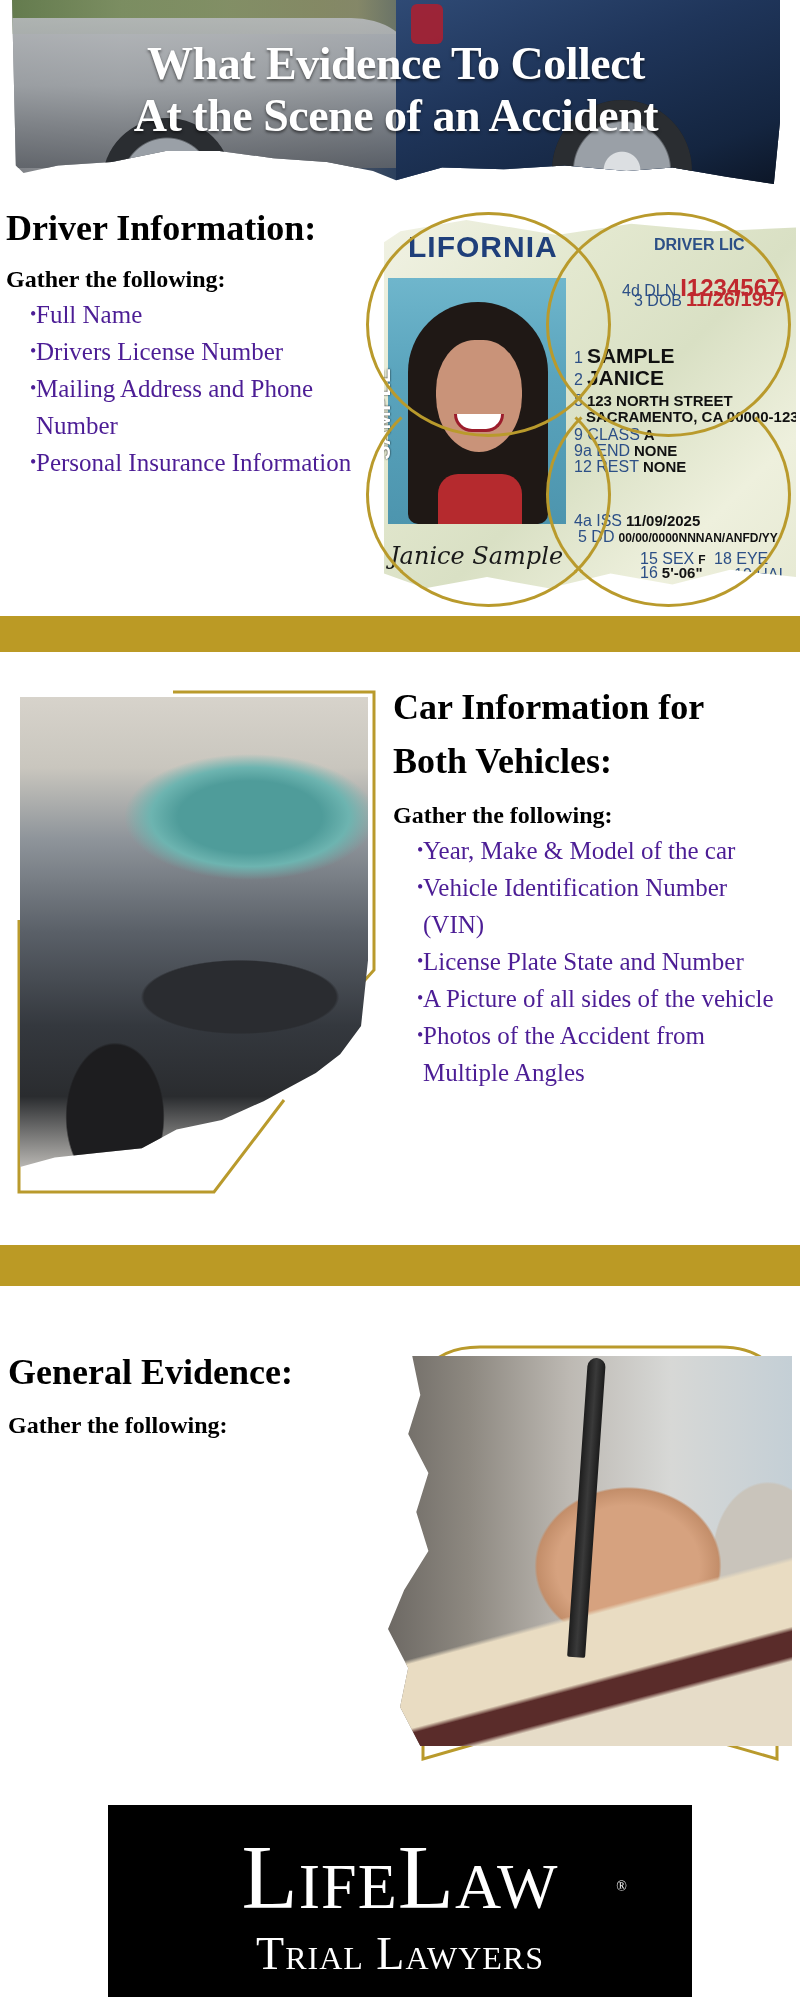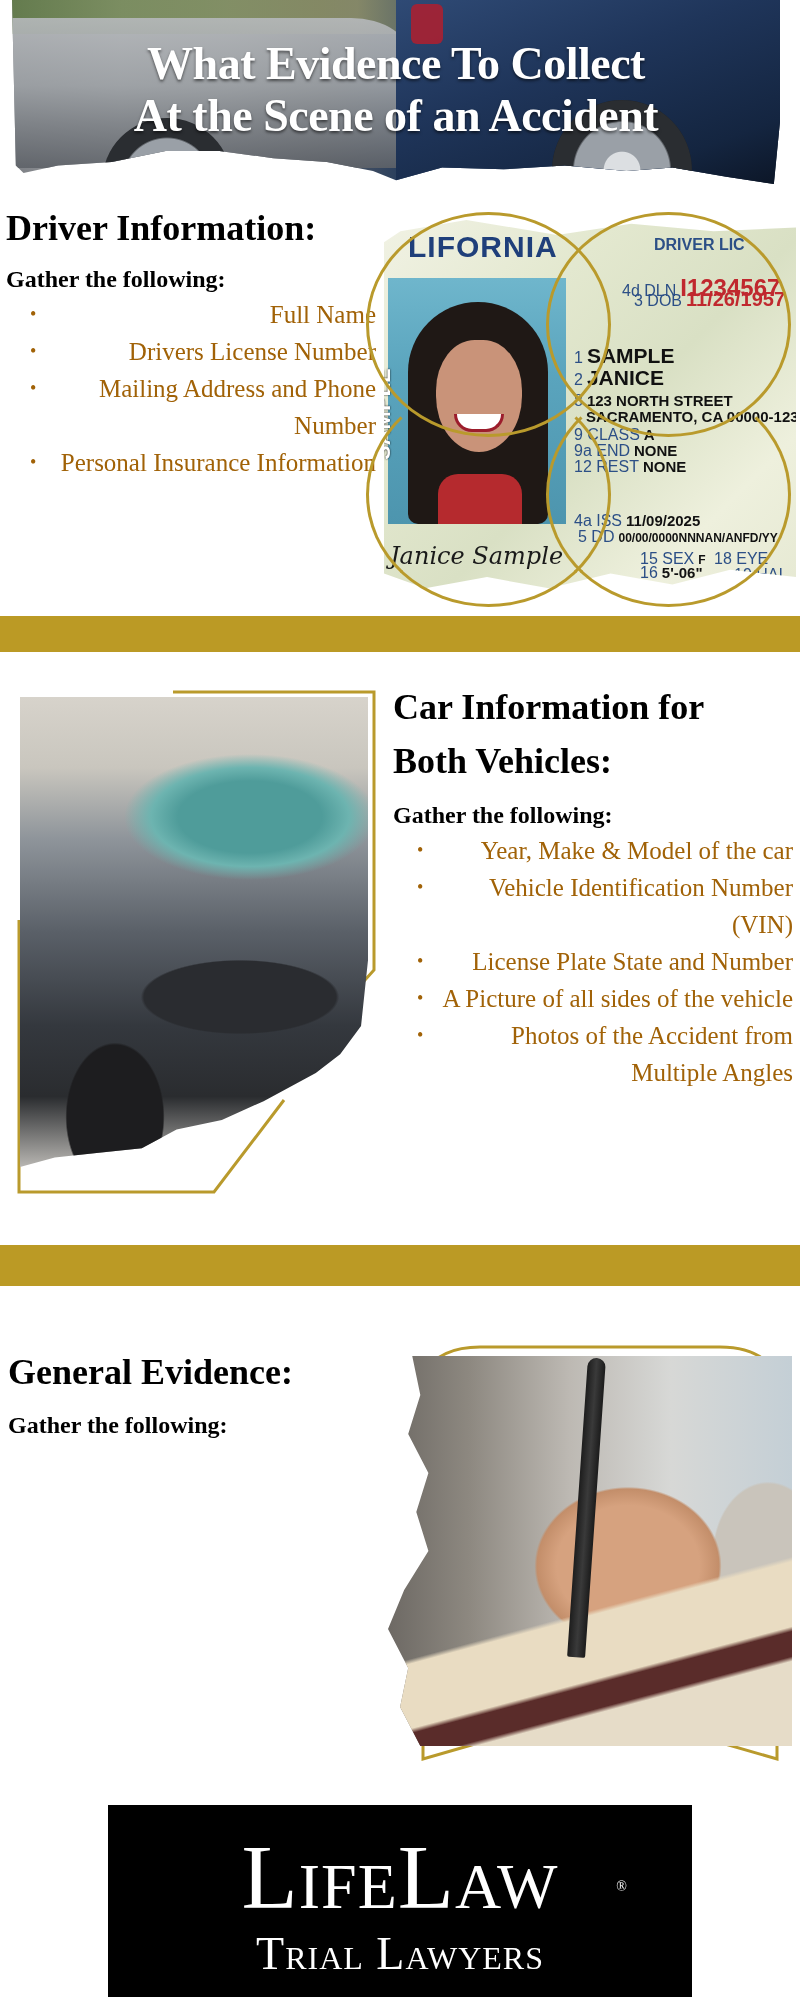--- a/index.html
+++ b/index.html
@@ -29,21 +29,21 @@
       position: absolute; left: 12px; top: 38px; width: 768px; text-align: center;
       color: #fff; font-weight: bold; font-size: 46px; line-height: 52px;
       text-shadow: 0 2px 3px rgba(0,0,0,.55);
       letter-spacing: -0.5px;
     }
 
     
     .h2 { font-weight: bold; font-size: 36px; line-height: 44px; color: #000; }
     .gather { font-weight: bold; font-size: 24px; line-height: 30px; color: #000; }
     ul.bul { list-style: none; }
-    ul.bul li { position: relative; padding-left: 51px; font-size: 25px; line-height: 37px; color: #a16207; text-align: right; }
+    ul.bul li { position: relative; padding-left: 36px; font-size: 25px; line-height: 37px; color: #4c1d95; }
     ul.bul li::before { content: "\2022"; position: absolute; left: 30px; top: 0; font-size: 18px; }
 
     
     .s1-text { position: absolute; left: 6px; top: 206px; width: 370px; }
     .s1-text .gather { margin-top: 14px; }
     .s1-text ul { margin-top: 2px; margin-left: -6px; }
 
     .license-wrap { position: absolute; left: 366px; top: 212px; width: 430px; height: 396px; }
     .license-ring { position: absolute; border: 3px solid #b99a2c; border-radius: 50%; }
     .license-ring.r1 { left: 0; top: 0; width: 245px; height: 225px; }

